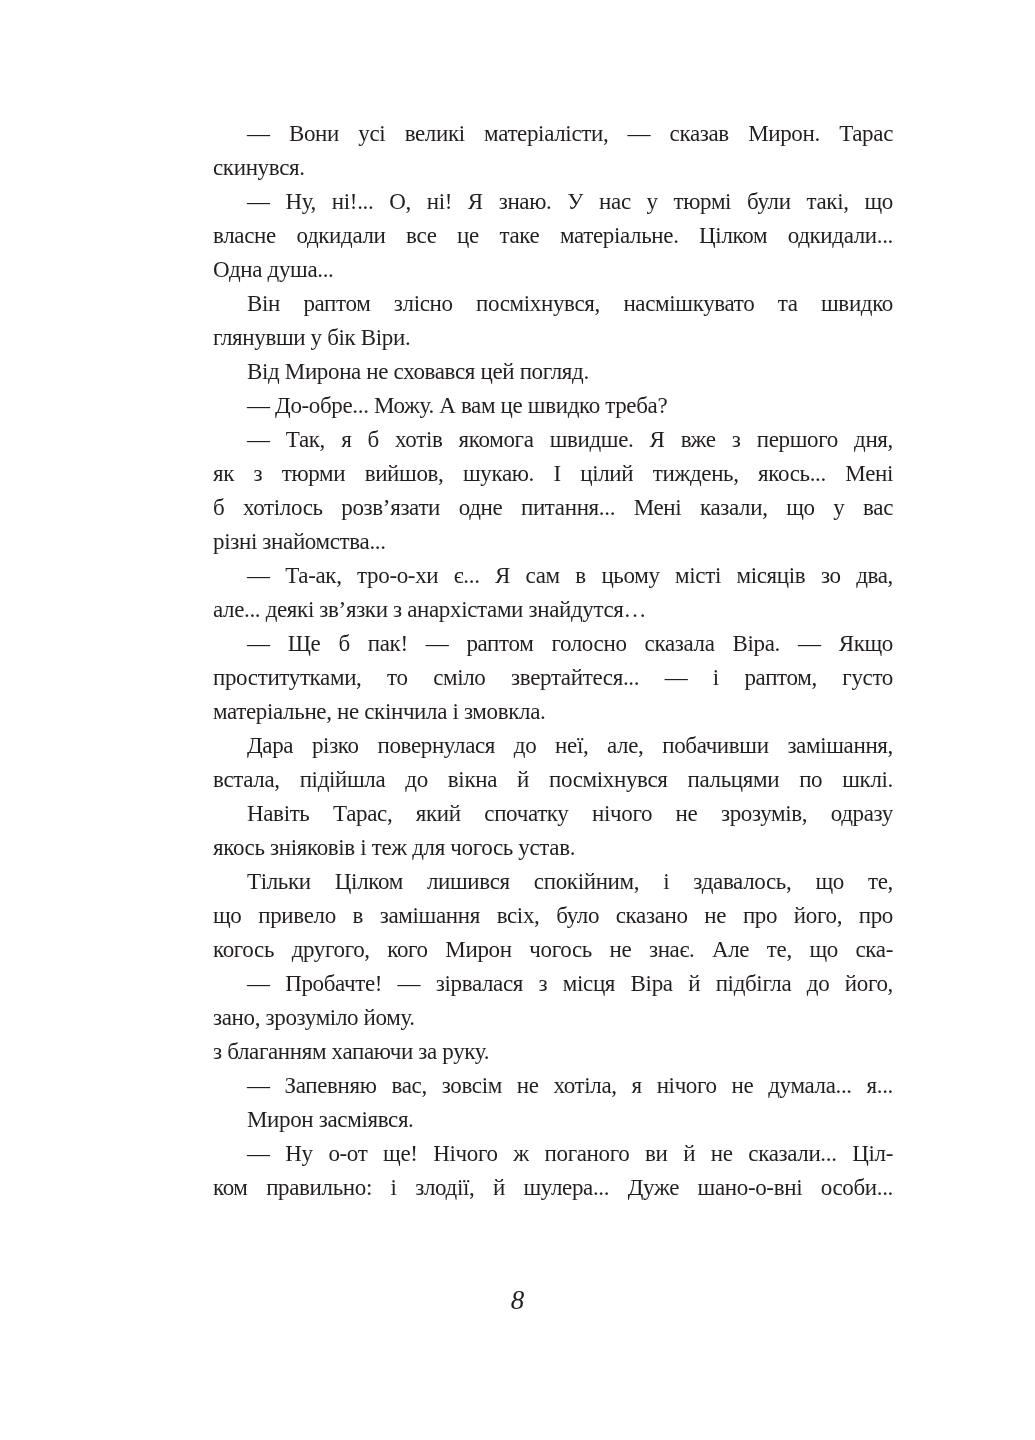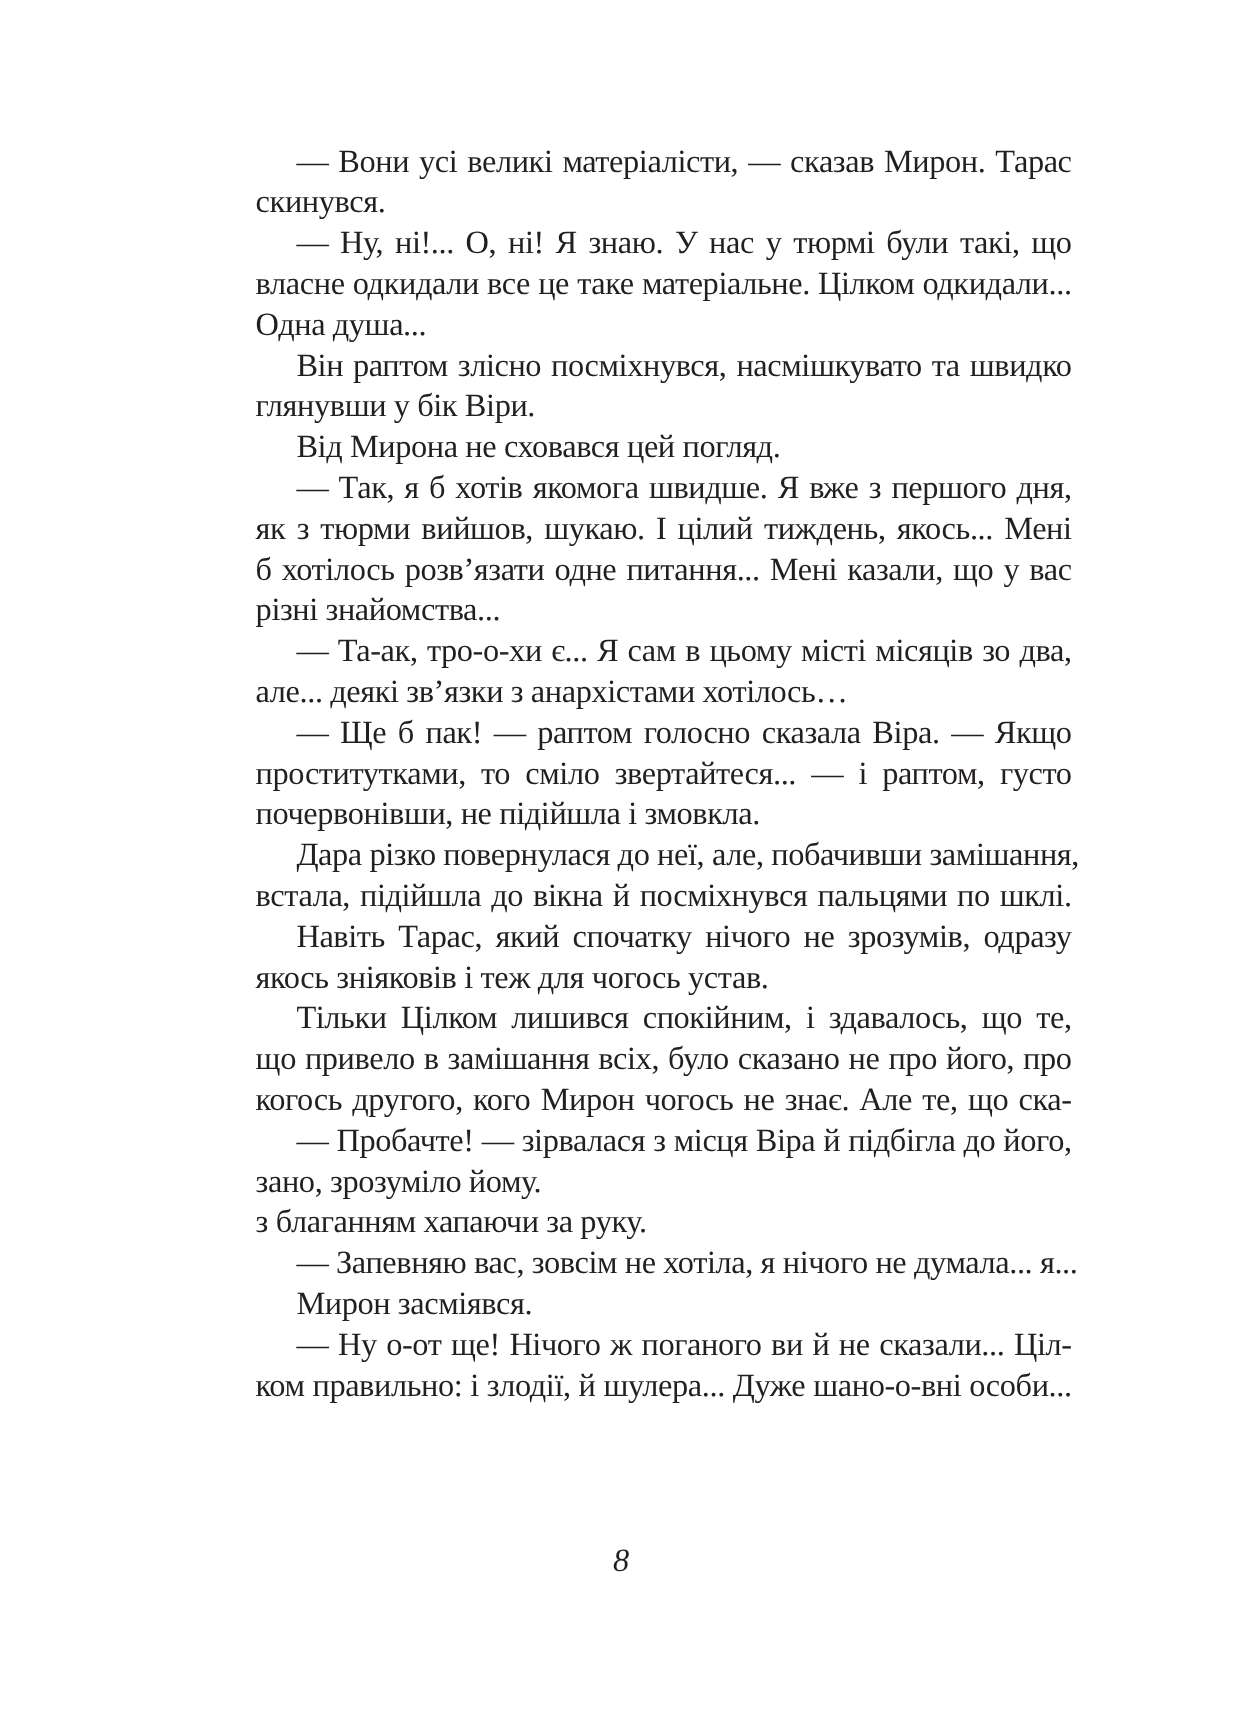--- a/index.html
+++ b/index.html
@@ -25,21 +25,21 @@
     }
     .text-block {
       position: absolute;
       left: 213px;
       top: 117px;
       width: 680px;
     }
     .line {
       height: 34px;
       line-height: 34px;
-      font-size: 27px;
+      font-size: 23px;
       white-space: nowrap;
       letter-spacing: -0.35px;
     }
     .line.just {
       text-align: justify;
       text-align-last: justify;
     }
     .line.indent {
       padding-left: 34px;
     }
@@ -60,29 +60,30 @@
 <div class="page">
   <div class="text-block" id="text-block">
       <div class="line indent just">— Вони усі великі матеріалісти, — сказав Мирон. Тарас</div>
       <div class="line">скинувся.</div>
       <div class="line indent just">— Ну, ні!... О, ні! Я знаю. У нас у тюрмі були такі, що</div>
       <div class="line just">власне одкидали все це таке матеріальне. Цілком одкидали...</div>
       <div class="line">Одна душа...</div>
       <div class="line indent just">Він раптом злісно посміхнувся, насмішкувато та швидко</div>
       <div class="line">глянувши у бік Віри.</div>
       <div class="line indent">Від Мирона не сховався цей погляд.</div>
+      <div class="line indent">— До-обре... Можу. А вам це швидко треба?</div>
       <div class="line indent just">— Так, я б хотів якомога швидше. Я вже з першого дня,</div>
       <div class="line just">як з тюрми вийшов, шукаю. І цілий тиждень, якось... Мені</div>
       <div class="line just">б хотілось розв’язати одне питання... Мені казали, що у вас</div>
       <div class="line">різні знайомства...</div>
       <div class="line indent just">— Та-ак, тро-о-хи є... Я сам в цьому місті місяців зо два,</div>
-      <div class="line">але... деякі зв’язки з анархістами хотілось…</div>
+      <div class="line">але... деякі зв’язки з анархістами знайдутся…</div>
       <div class="line indent just">— Ще б пак! — раптом голосно сказала Віра. — Якщо</div>
       <div class="line just">проститутками, то сміло звертайтеся... — і раптом, густо</div>
-      <div class="line">почервонівши, не підійшла і змовкла.</div>
+      <div class="line">матеріальне, не скінчила і змовкла.</div>
       <div class="line indent just">Дара різко повернулася до неї, але, побачивши замішання,</div>
       <div class="line just">встала, підійшла до вікна й посміхнувся пальцями по шклі.</div>
       <div class="line indent just">Навіть Тарас, який спочатку нічого не зрозумів, одразу</div>
       <div class="line">якось зніяковів і теж для чогось устав.</div>
       <div class="line indent just">Тільки Цілком лишився спокійним, і здавалось, що те,</div>
       <div class="line just">що привело в замішання всіх, було сказано не про його, про</div>
       <div class="line just">когось другого, кого Мирон чогось не знає. Але те, що ска-</div>
       <div class="line indent just">— Пробачте! — зірвалася з місця Віра й підбігла до його,</div>
       <div class="line">зано, зрозуміло йому.</div>
       <div class="line">з благанням хапаючи за руку.</div>

